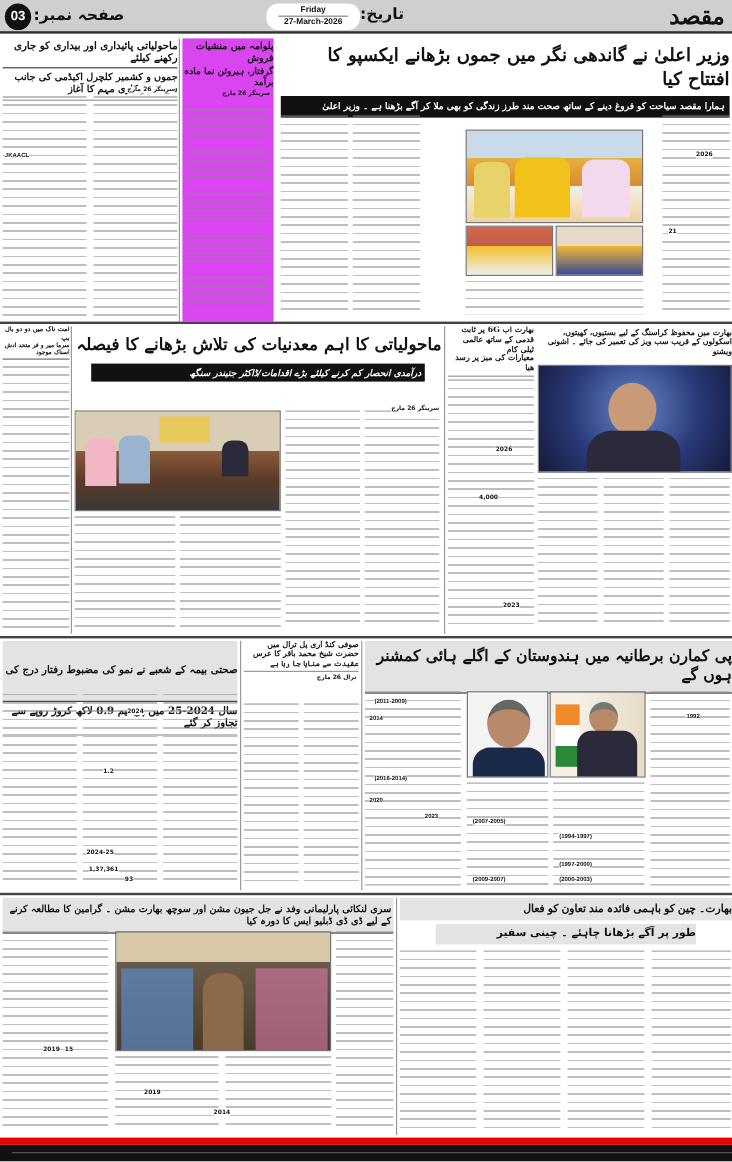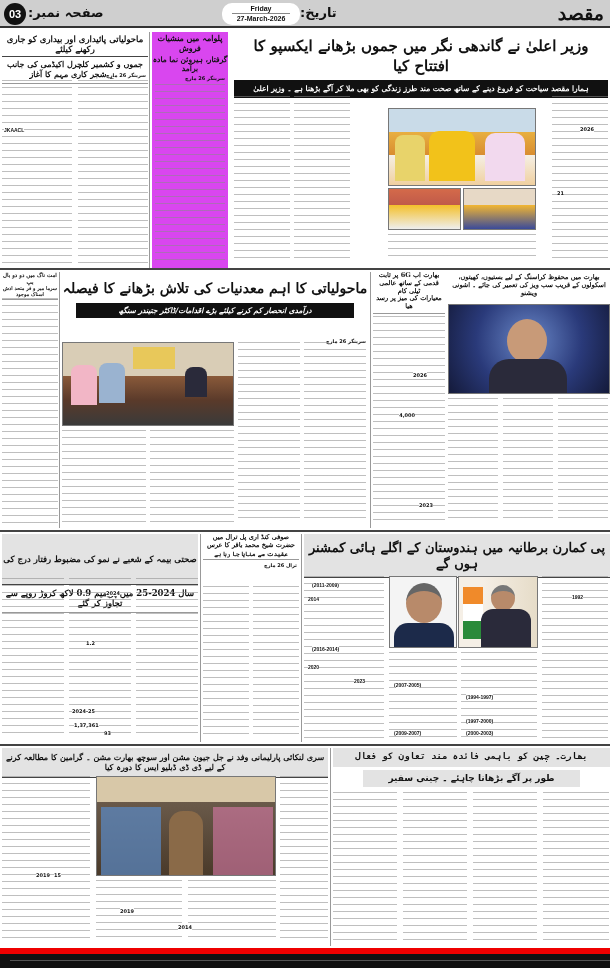--- a/index.html
+++ b/index.html
@@ -18,21 +18,21 @@
     margin: 1px 10px 0; line-height: 9px; }
   .date-pill .dt { font-size: 7px; font-weight: bold; display: block; line-height: 10px; }
   .page-no-label { position: absolute; left: 28px; top: 5px; font-size: 13px; font-weight: bold; direction: rtl; }
   .page-no { position: absolute; left: 4px; top: 3px; width: 22px; height: 22px; border-radius: 50%;
     background: #111; color: #fff; font-size: 11px; font-weight: bold; text-align: center; line-height: 22px;
     font-family: "Liberation Sans", sans-serif; }
 
   
   .block { position: absolute; overflow: hidden; }
   .rtl { direction: rtl; text-align: right; }
-  .hl { font-family: "DejaVu Serif", serif; font-weight: bold; direction: rtl; text-align: center; line-height: 1.2; }
+  .hl { font-family: "DejaVu Serif", serif; font-weight: bold; direction: rtl; line-height: 1.2; }
   .rule-h { position: absolute; height: 2px; background: #444; }
   .rule-v { position: absolute; width: 1px; background: #999; }
   .photo { position: absolute; overflow: hidden; border: 1px solid #777; }
   .shade { background: #d946ef; }
   .black-band { background: #111; color: #fff; }
   .grey-box { background: #e3e3e3; }
 
   
   .lines { background-image: repeating-linear-gradient(to bottom, #8a8a8a 0, #8a8a8a 1.4px, transparent 1.4px, transparent 7px);
     opacity: .55; }
@@ -207,21 +207,21 @@
   <div class="lines" style="position:absolute; left:186px; top:132px; width:88px; height:62px;"></div>
   <div class="lines" style="position:absolute; left:278px; top:28px; width:48px; height:166px;"></div>
   <span style="position:absolute; left:52px; top:124px; font-size:5px; font-weight:bold; background:#fff;">15</span>
   <span style="position:absolute; left:34px; top:124px; font-size:5px; font-weight:bold; background:#fff;">2019</span>
   <span style="position:absolute; left:118px; top:160px; font-size:5px; font-weight:bold; background:#fff;">2019</span>
   <span style="position:absolute; left:176px; top:176px; font-size:5px; font-weight:bold; background:#fff;">2014</span>
 </div>
 <div class="rule-v" style="left:330px; top:748px; height:198px;"></div>
 
 <div class="block" style="left:333px; top:748px; width:277px; height:198px;">
-  <div class="hl grey-box" style="font-size:9px; padding:4px 0; font-family:Liberation Mono, monospace;">بھارت۔ چین کو باہمی فائدہ مند تعاون کو فعال</div>
+  <div class="hl grey-box" style="font-size:9px; padding:4px 0; font-family:Liberation Sans, sans-serif;">بھارت۔ چین کو باہمی فائدہ مند تعاون کو فعال</div>
   <div class="hl grey-box" style="font-size:9px; padding:3px 0; margin:3px 30px 0; font-family:'DejaVu Sans',sans-serif;">طور پر آگے بڑھانا چاہئے ۔ چینی سفیر</div>
   <div class="lines" style="position:absolute; left:0; top:44px; width:64px; height:150px;"></div>
   <div class="lines" style="position:absolute; left:70px; top:44px; width:64px; height:150px;"></div>
   <div class="lines" style="position:absolute; left:140px; top:44px; width:64px; height:150px;"></div>
   <div class="lines" style="position:absolute; left:210px; top:44px; width:66px; height:150px;"></div>
 </div>
 
 <div class="bottom-red"></div>
 <div class="bottom-dark"></div>
 

